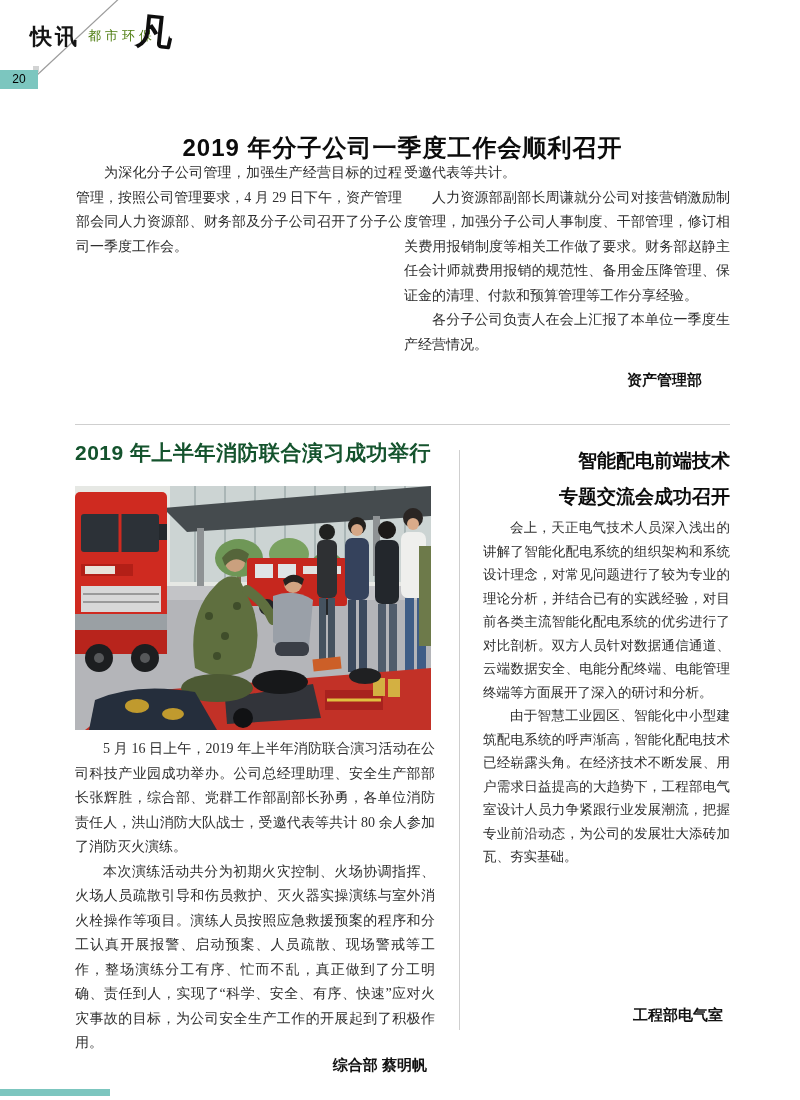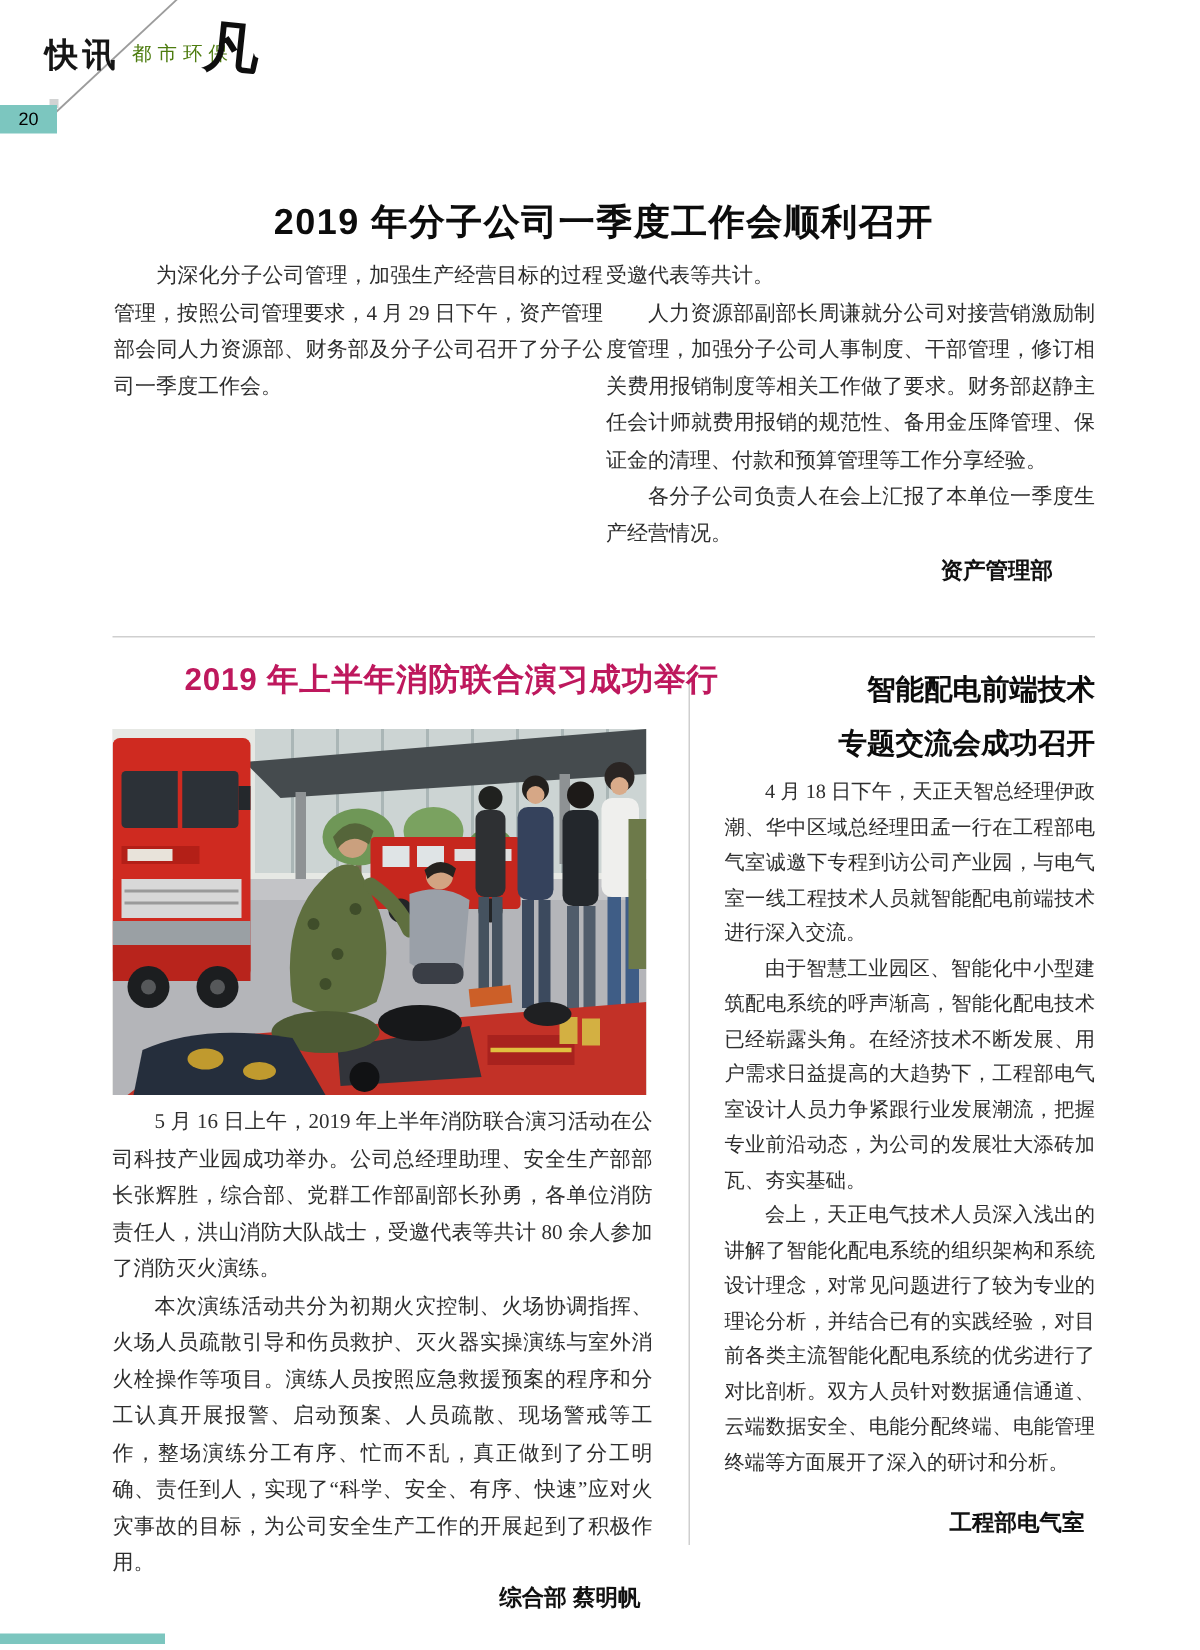--- a/index.html
+++ b/index.html
@@ -14,33 +14,33 @@
   .brand{position:absolute;left:88px;top:27px;font-size:13px;color:#4d7c0f;letter-spacing:4px;}
   .brand-mark{position:absolute;left:136px;top:8px;font-size:37px;font-weight:bold;color:#0e0e0e;transform:rotate(6deg);}
   .hdr-line{position:absolute;left:0;top:0;width:200px;height:100px;pointer-events:none;}
   .page-tab{position:absolute;left:0;top:70px;width:38px;height:19px;background:#7cc6bf;color:#000000;
     font-size:12px;line-height:19px;text-align:center;}
   .tab-sq{position:absolute;left:33px;top:66px;width:6px;height:6px;background:#d2d3d3;}
 
   
   .a1-title{position:absolute;left:75px;top:132px;width:655px;text-align:center;
     font-size:24px;font-weight:bold;color:#0c0c0c;letter-spacing:1px;}
-  .a1col{position:absolute;top:173px;width:326px;font-size:14px;line-height:24.5px;text-align:justify;}
+  .a1col{position:absolute;top:161px;width:326px;font-size:14px;line-height:24.5px;text-align:justify;}
   .a1col.left{left:76px;}
   .a1col.right{left:404px;}
   p{margin:0;}
   .ind{text-indent:2em;}
   .sig{font-weight:bold;color:#111;font-size:15px;text-align:right;}
   .a1-sig{position:absolute;left:404px;top:371px;width:298px;}
 
   .hdiv{position:absolute;left:75px;top:424px;width:655px;height:0;border-top:1px solid #cfcfcf;}
   .vdiv{position:absolute;left:459px;top:450px;height:580px;width:0;border-left:1px solid #cfcfcf;}
 
   
-  .a2-title{position:absolute;left:75px;top:439px;width:370px;font-size:21px;font-weight:bold;color:#be185d;letter-spacing:0.5px;margin-left:48px;}
+  .a2-title{position:absolute;left:75px;top:439px;width:370px;font-size:21px;font-weight:bold;color:#14532d;letter-spacing:0.5px;}
   .photo{position:absolute;left:75px;top:486px;width:356px;height:244px;overflow:hidden;background:#dfe1de;}
   .a2-body{position:absolute;left:75px;top:737px;width:360px;font-size:14px;line-height:24.5px;text-align:justify;}
   .a2-sig{position:absolute;left:75px;top:1056px;width:352px;}
 
   
   .a3-title{position:absolute;left:483px;top:443px;width:247px;text-align:right;
     font-size:19px;line-height:36px;font-weight:bold;color:#0c0c0c;}
   .a3-body{position:absolute;left:483px;top:516px;width:247px;font-size:13.5px;line-height:23.5px;text-align:justify;}
   .a3-sig{position:absolute;left:483px;top:1006px;width:240px;}
 
@@ -206,20 +206,19 @@
     <p class="ind">5 月 16 日上午，2019 年上半年消防联合演习活动在公司科技产业园成功举办。公司总经理助理、安全生产部部长张辉胜，综合部、党群工作部副部长孙勇，各单位消防责任人，洪山消防大队战士，受邀代表等共计 80 余人参加了消防灭火演练。</p>
     <p class="ind">本次演练活动共分为初期火灾控制、火场协调指挥、火场人员疏散引导和伤员救护、灭火器实操演练与室外消火栓操作等项目。演练人员按照应急救援预案的程序和分工认真开展报警、启动预案、人员疏散、现场警戒等工作，整场演练分工有序、忙而不乱，真正做到了分工明确、责任到人，实现了“科学、安全、有序、快速”应对火灾事故的目标，为公司安全生产工作的开展起到了积极作用。</p>
   </div>
   <div class="a2-sig sig sans">综合部 蔡明帆</div>
 
   <div class="a3-title sans">
     <div>智能配电前端技术</div>
     <div>专题交流会成功召开</div>
   </div>
   <div class="a3-body">
-    <p class="ind">4 月 18 日下午，天正天智总经理伊政潮、华中区域总经理田孟一行在工程部电气室诚邀下专程到访公司产业园，与电气室一线工程技术人员就智能配电前端技术进行深入交流。</p>
+    <p class="ind">会上，天正电气技术人员深入浅出的讲解了智能化配电系统的组织架构和系统设计理念，对常见问题进行了较为专业的理论分析，并结合已有的实践经验，对目前各类主流智能化配电系统的优劣进行了对比剖析。双方人员针对数据通信通道、云端数据安全、电能分配终端、电能管理终端等方面展开了深入的研讨和分析。</p>
     <p class="ind">由于智慧工业园区、智能化中小型建筑配电系统的呼声渐高，智能化配电技术已经崭露头角。在经济技术不断发展、用户需求日益提高的大趋势下，工程部电气室设计人员力争紧跟行业发展潮流，把握专业前沿动态，为公司的发展壮大添砖加瓦、夯实基础。</p>
-    <p class="ind">会上，天正电气技术人员深入浅出的讲解了智能化配电系统的组织架构和系统设计理念，对常见问题进行了较为专业的理论分析，并结合已有的实践经验，对目前各类主流智能化配电系统的优劣进行了对比剖析。双方人员针对数据通信通道、云端数据安全、电能分配终端、电能管理终端等方面展开了深入的研讨和分析。</p>
   </div>
   <div class="a3-sig sig sans">工程部电气室</div>
 
   <div class="foot-bar"></div>
 </div>
 
 </body></html>

